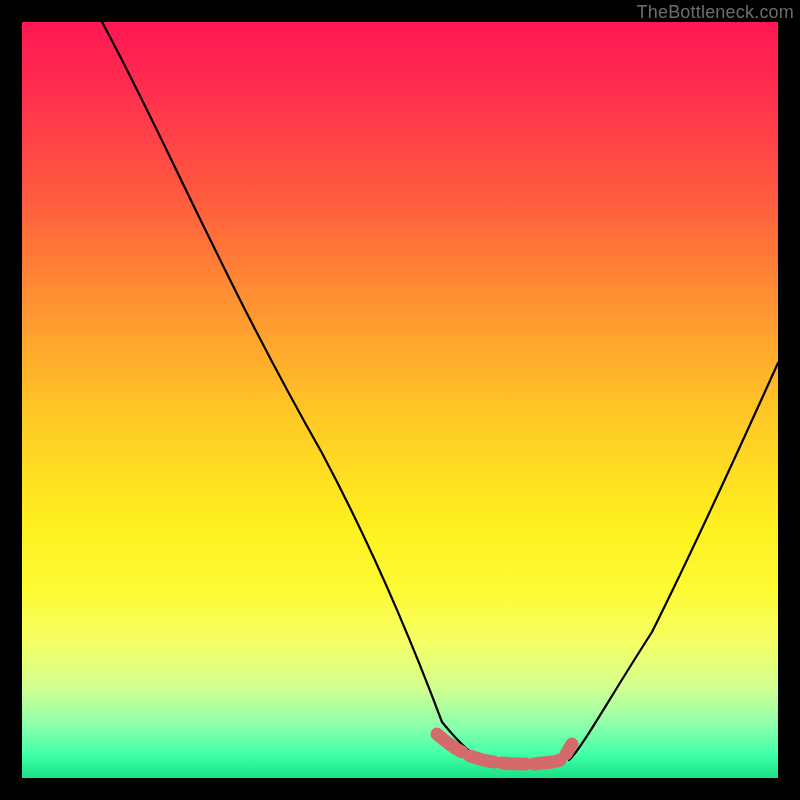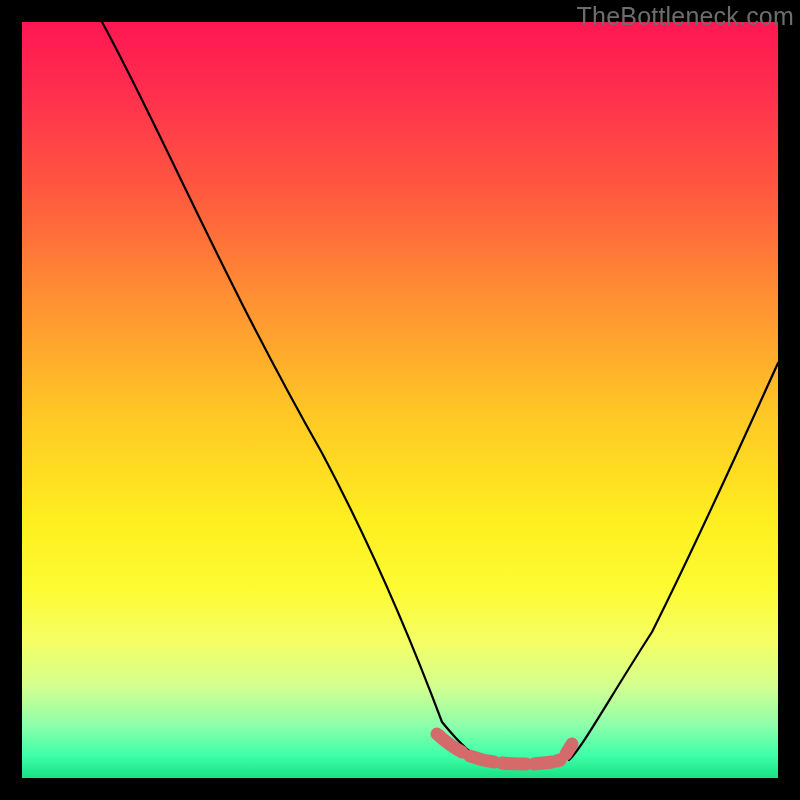--- a/index.html
+++ b/index.html
@@ -46,21 +46,21 @@
       #8dffab 93%,
       #3fffa8 97%,
       #18e184 100%
     );
   }
   .watermark {
     position: absolute;
     top: 2px;
     right: 6px;
     font-family: Arial, Helvetica, sans-serif;
-    font-size: 25px;
+    font-size: 18px;
     color: #6d6d6d;
     letter-spacing: 0.2px;
     user-select: none;
   }
   svg.curves {
     position: absolute;
     left: 0;
     top: 0;
     width: 100%;
     height: 100%;

